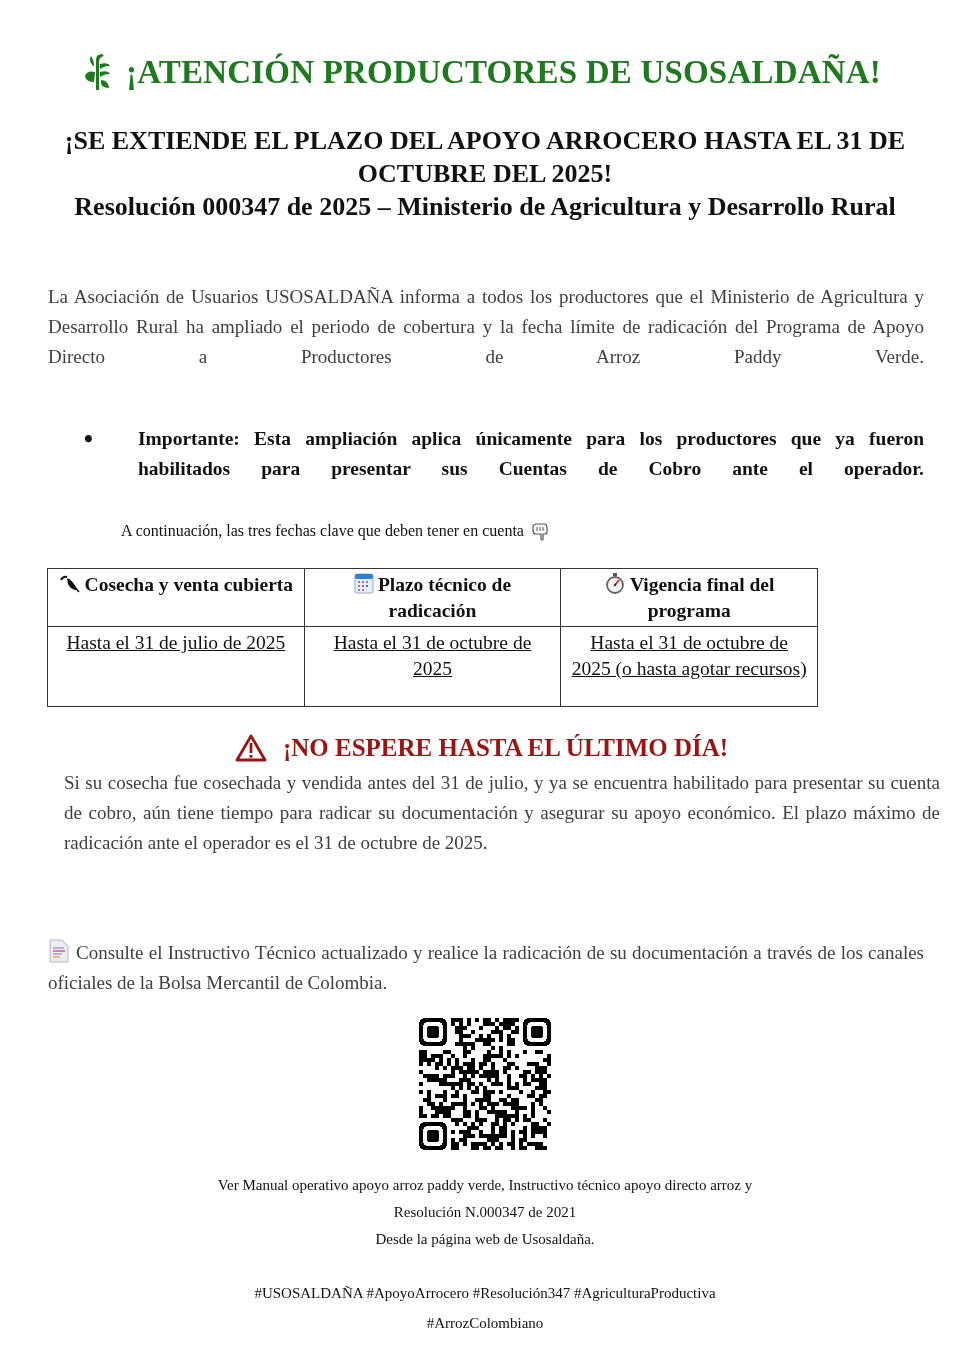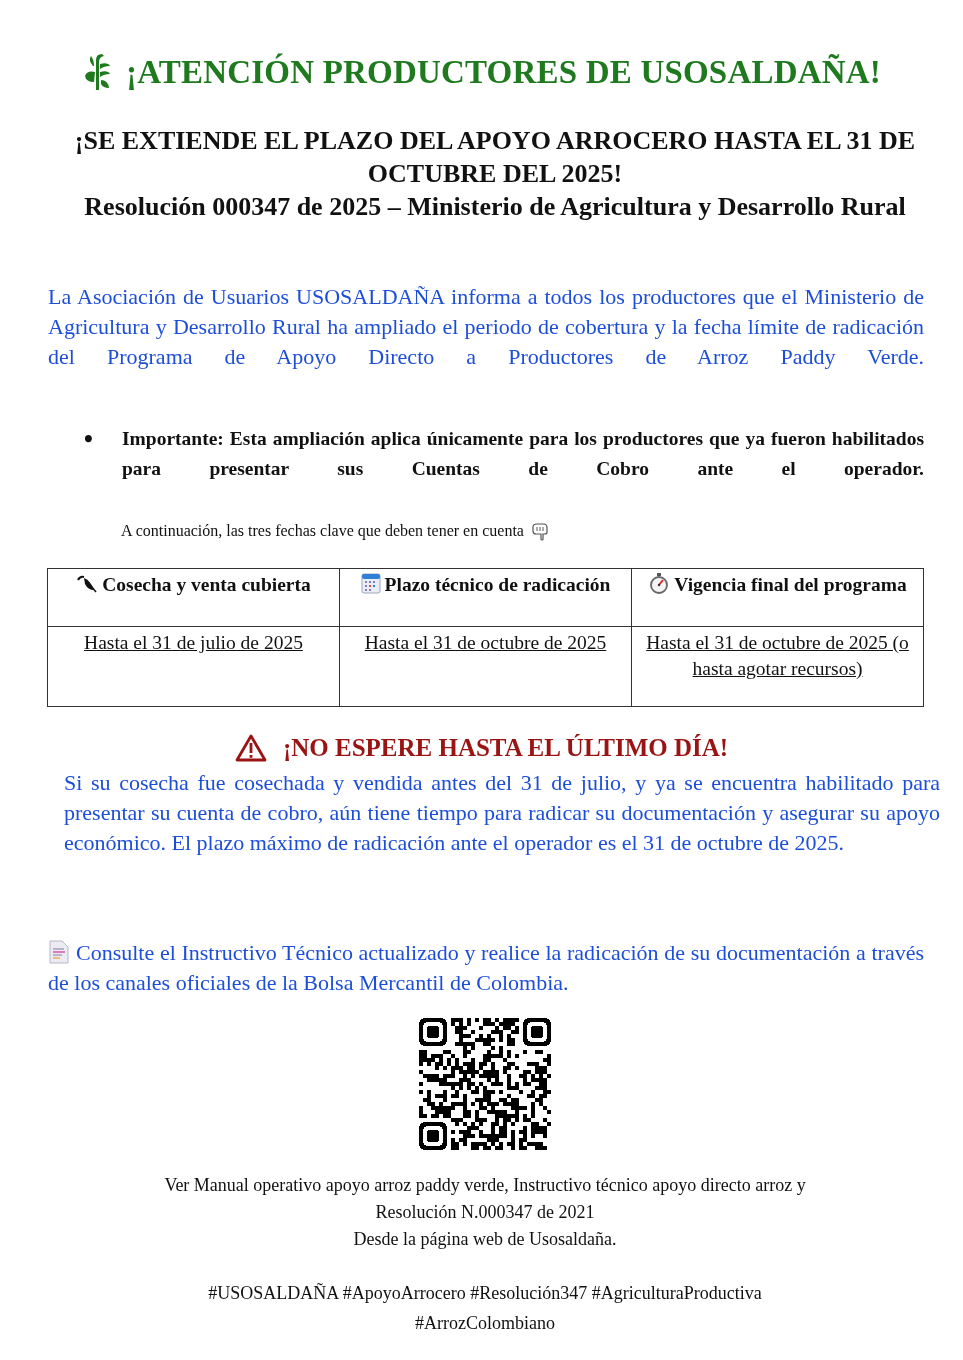--- a/index.html
+++ b/index.html
@@ -18,46 +18,46 @@
     .title-row .logo { width: 30px; height: 40px; }
     .title {
       font-family: "Liberation Serif", serif; font-weight: bold;
       font-size: 33px; color: #1f7a1f; letter-spacing: 0.2px; white-space: nowrap;
     }
 
     
     .subtitle {
       position: absolute; left: 60px; width: 850px; top: 124px;
       text-align: center; font-family: "Liberation Serif", serif; font-weight: bold;
-      font-size: 26px; line-height: 33px; color: #111; margin-left: 10px;
+      font-size: 26px; line-height: 33px; color: #111;
     }
 
     .para {
       position: absolute; left: 48px; width: 876px;
-      font-family: "Liberation Serif", serif; font-size: 22px; line-height: 30px;
-      text-align: justify; color: #1d4ed8;
+      font-family: "Liberation Serif", serif; font-size: 19px; line-height: 30px;
+      text-align: justify; color: #404040;
     }
     .p1 { top: 282px; text-align-last: justify; }
 
     .bullet-wrap { position: absolute; left: 82px; top: 424px; width: 842px; display: flex; }
     .bullet-dot { width: 40px; font-size: 20px; line-height: 30px; font-weight: bold; }
     .bullet-text {
       flex: 1; font-family: "Liberation Serif", serif; font-weight: bold;
-      font-size: 19.5px; line-height: 30px; text-align: justify; text-align-last: justify;
+      font-size: 19.5px; line-height: 30px; text-align: justify; text-align-last: justify; margin-left: 16px;
     }
 
     .intro-line {
       position: absolute; left: 121px; top: 516px;
       font-family: "Liberation Serif", serif; font-size: 16px; line-height: 30px;
       display: flex; align-items: center; gap: 6px;
     }
 
     
     table.dates {
-      position: absolute; left: 47px; top: 568px; width: 877px;
+      position: absolute; left: 47px; top: 568px; width: 771px;
       border-collapse: collapse; table-layout: fixed;
     }
     table.dates th, table.dates td {
       border: 1.5px solid #333; text-align: center; vertical-align: top;
       font-family: "Liberation Serif", serif; font-size: 19.5px; line-height: 26px;
       padding: 3px 8px 2px;
     }
     table.dates th { font-weight: bold; height: 52px; }
     table.dates td { font-weight: normal; height: 74px; text-decoration: underline; }
     .th-icon { display: inline-block; vertical-align: -3px; margin-right: 4px; }
@@ -74,21 +74,21 @@
 
     .p2 { top: 768px; margin-left: 16px; }
     .p3 { top: 938px; }
     .p3 .doc-icon { display: inline-block; vertical-align: -4px; margin-right: 6px; }
 
     
     .qr { position: absolute; left: 418px; top: 1018px; width: 134px; height: 132px; }
 
     .footer {
       position: absolute; left: 40px; width: 890px; text-align: center;
-      font-family: "Liberation Serif", serif; font-size: 18px; line-height: 27px;
+      font-family: "Liberation Serif", serif; font-size: 15px; line-height: 27px;
     }
     .f1 { top: 1172px; }
     .hashtags { top: 1278px; line-height: 30px; }
   </style>
 </head>
 <body>
 
 <div class="page">
 
   <div class="title-row">

